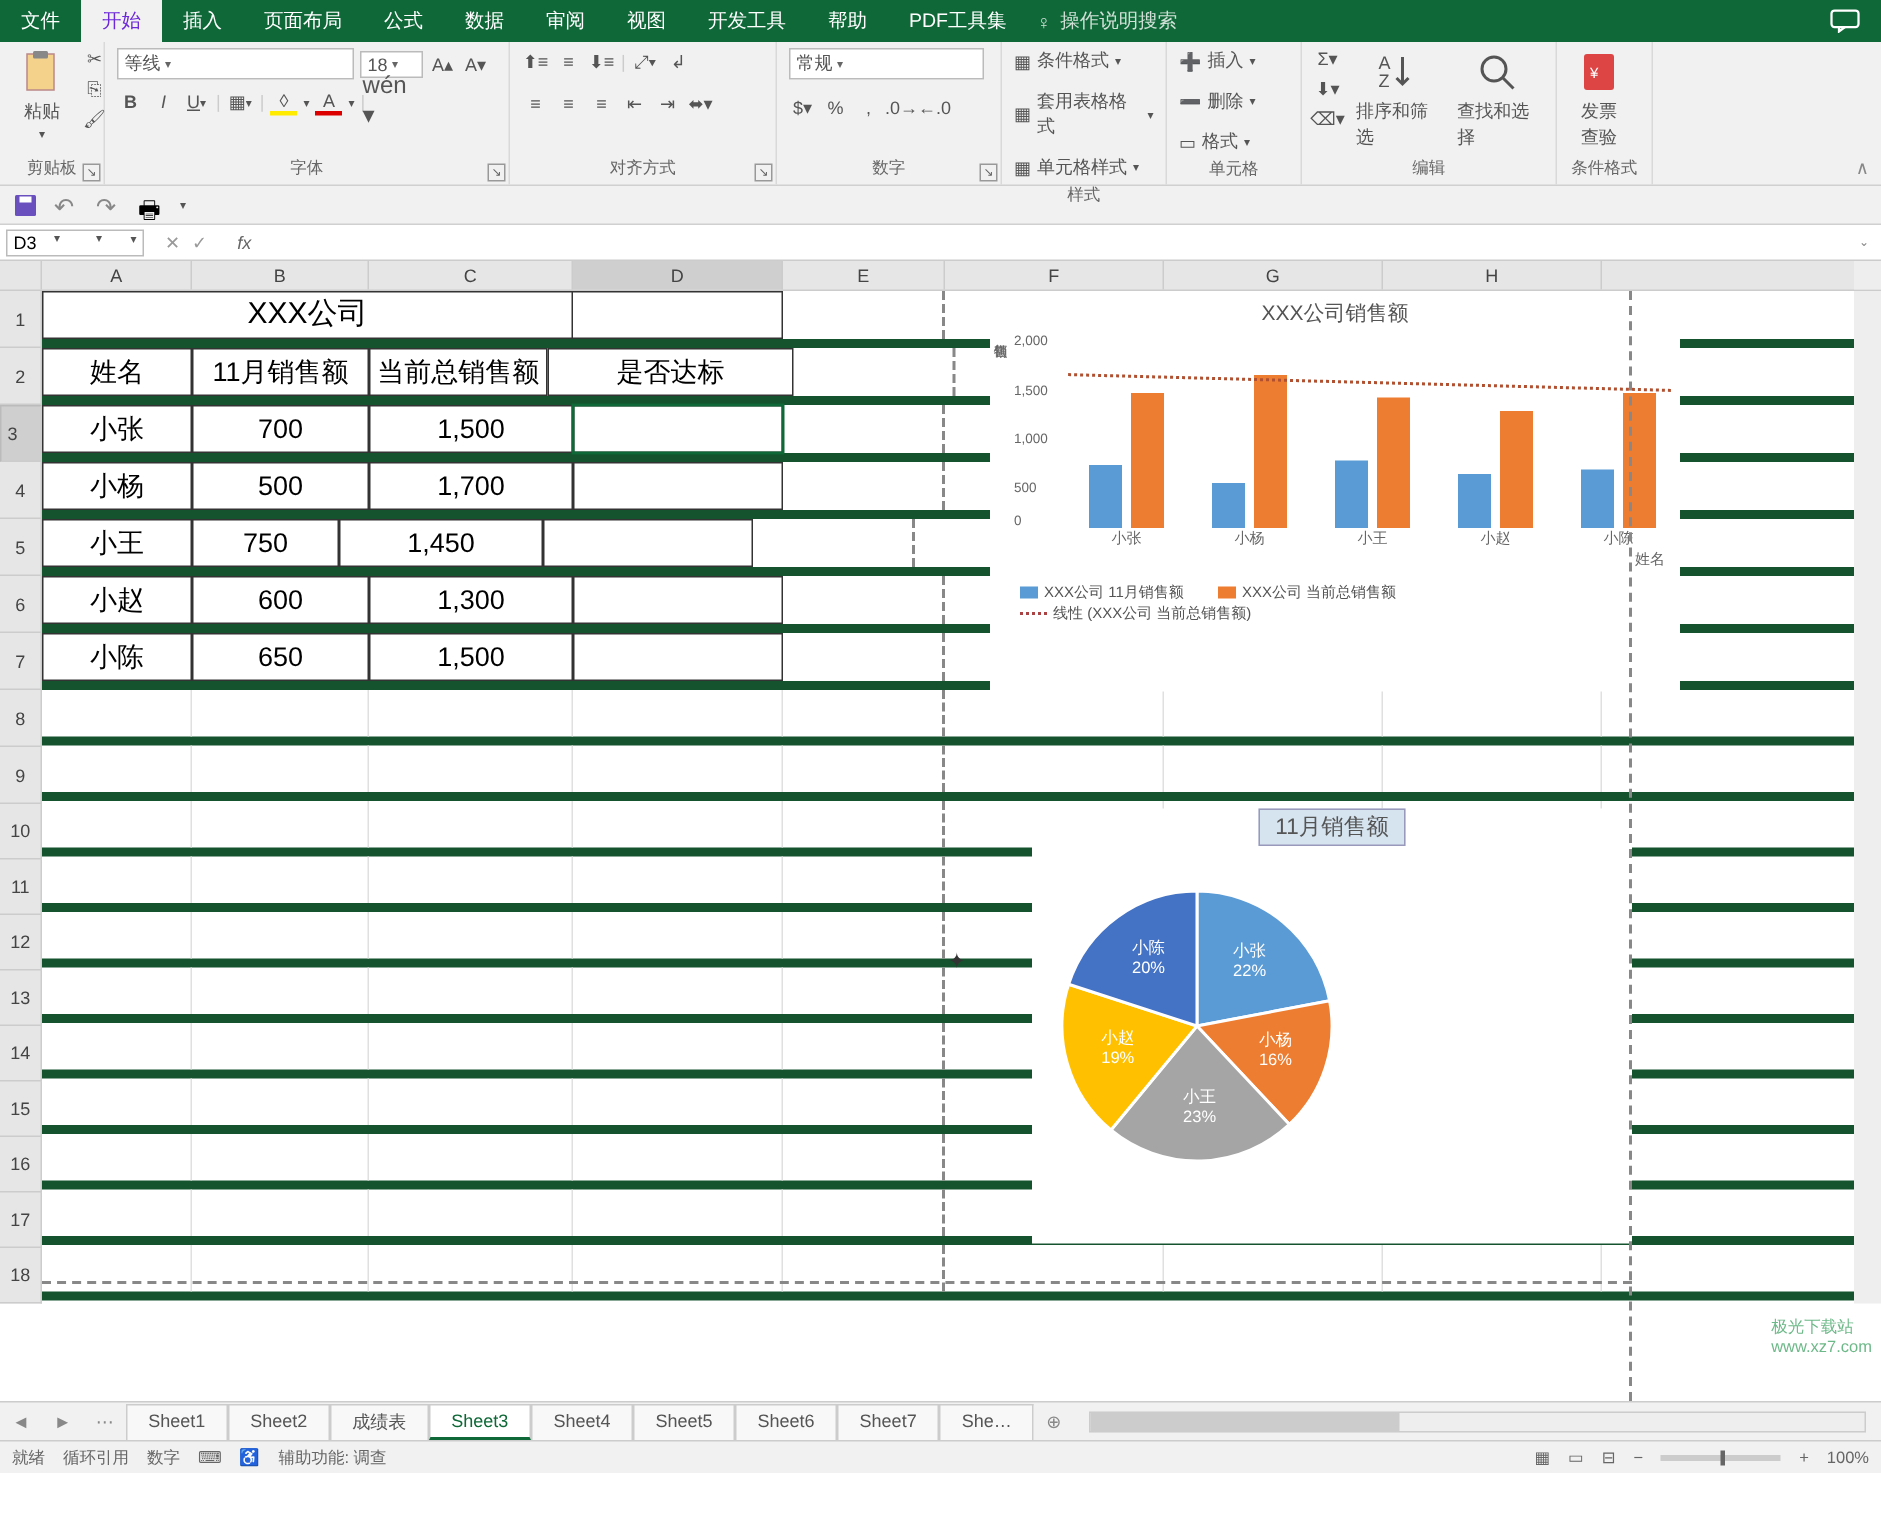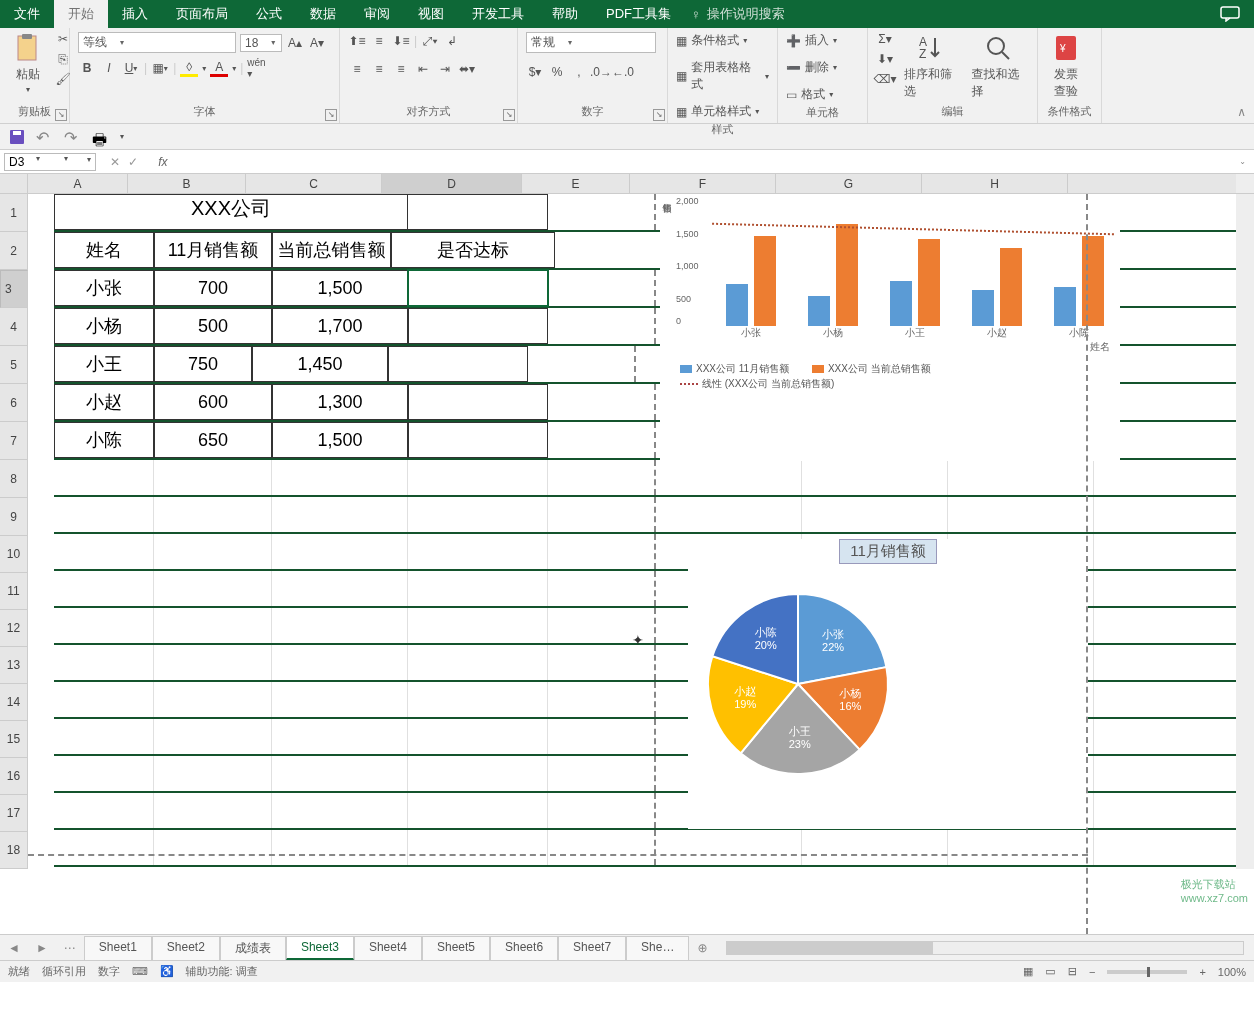--- a/index.html
+++ b/index.html
@@ -1,50 +1,50 @@
 <!DOCTYPE html>
 <html><head>
 <meta charset="utf-8">
 <style>
 *{margin:0;padding:0;box-sizing:border-box;font-family:"Microsoft YaHei",Arial,sans-serif;}
 body{background:#fff;user-select:none;}
 .tab-bar{background:#0e6837;display:flex;align-items:stretch;height:28px;color:#fff;font-size:13px;}
 .tab-bar .tab{padding:0 14px;display:flex;align-items:center;cursor:pointer;}
-.tab-bar .tab.active{background:#f1f1f1;color:#737373;}
+.tab-bar .tab.active{background:#f1f1f1;color:#6d28d9;}
 .tab-bar .tell-me{display:flex;align-items:center;color:#d0e0d6;}
 .tab-bar .spacer{flex:1;}
 .tab-bar .comment-icn{padding:0 14px;display:flex;align-items:center;}
 .ribbon{background:#f1f1f1;border-bottom:1px solid #d0d0d0;display:flex;height:96px;font-size:12px;color:#555;}
 .group{border-right:1px solid #d9d9d9;display:flex;flex-direction:column;padding:2px 8px;position:relative;}
 .group .lbl{text-align:center;font-size:11px;color:#666;margin-top:auto;padding-bottom:2px;}
 .group .body{flex:1;display:flex;align-items:flex-start;gap:6px;}
 .big-btn{display:flex;flex-direction:column;align-items:center;gap:2px;padding:2px 4px;font-size:12px;}
 .big-btn .ic{width:32px;height:32px;}
 .sm{width:18px;height:18px;display:inline-flex;align-items:center;justify-content:center;}
 .row{display:flex;gap:4px;align-items:center;margin:2px 0;}
-.sel{border:1px solid #bbb;background:#fff;padding:1px 4px;font-size:12px;display:flex;align-items:center;gap:13px;}
+.sel{border:1px solid #bbb;background:#fff;padding:1px 4px;font-size:12px;display:flex;align-items:center;gap:3px;}
 .sel .dd{font-size:8px;color:#666;}
 .dl{position:absolute;right:2px;bottom:2px;width:12px;height:12px;border:1px solid #999;font-size:8px;text-align:center;color:#666;}
 .qat{background:#f1f1f1;border-bottom:1px solid #d0d0d0;height:26px;display:flex;align-items:center;gap:10px;padding:0 8px;}
 .qat .ic{width:18px;height:18px;}
 .name-fx{display:flex;align-items:center;height:24px;border-bottom:1px solid #ccc;font-size:12px;}
 .namebox{width:92px;border:1px solid #bbb;padding:1px 4px;margin-left:4px;}
 .fx-btns{display:flex;gap:8px;padding:0 14px;color:#999;}
 .fx-lbl{font-style:italic;color:#666;padding:0 6px;}
 .fxinput{flex:1;}
 .grid-area{position:relative;height:760px;overflow:hidden;}
 .col-hdr{display:flex;background:#e6e6e6;border-bottom:1px solid #ccc;height:20px;font-size:12px;color:#444;}
 .corner{width:28px;border-right:1px solid #ccc;}
 .ch{border-right:1px solid #ccc;text-align:center;line-height:20px;}
 .grid-body{display:flex;}
 .row-hdrs{width:28px;background:#e6e6e6;}
 .rh{border-bottom:1px solid #ccc;border-right:1px solid #ccc;text-align:center;font-size:12px;color:#444;}
 .rh.sel{background:#cfcfcf;}
 .cells{position:relative;flex:1;}
-.cellrow{display:flex;border-bottom:2px solid #14532d;margin-left:26px;}
+.cellrow{display:flex;border-bottom:6px solid #14532d;}
 .c{border-right:1px solid #e0e0e0;}
 .data-cell{font-size:18px;text-align:center;display:flex;align-items:center;justify-content:center;border:1px solid #333;}
 .title-cell{font-size:20px;text-align:center;font-weight:400;border:1px solid #333;}
 .sel-cell{outline:2px solid #0e6837;outline-offset:-1px;position:relative;}
 .page-break{position:absolute;border-right:2px dashed #888;top:0;bottom:0;}
 .page-break-h{position:absolute;border-bottom:2px dashed #888;left:0;right:0;}
 .chart-box{position:absolute;background:#fff;}
 .chart-title{text-align:center;font-size:14px;color:#555;padding:4px;}
 .bar-area{position:relative;height:130px;display:flex;align-items:flex-end;padding-left:50px;text-align:right;}
 .bar-grp{flex:1;display:flex;justify-content:center;gap:6px;align-items:flex-end;}
@@ -147,21 +147,21 @@
             <span class="dd-arrow">▾</span>
           </span>
         <span style="color:#ccc;">|</span>
         <span class="sm">▦ <span class="dd-arrow">▾</span></span>
         <span style="color:#ccc;">|</span>
         <span class="sm" style="border-bottom:3px solid #ffeb00;">◊</span>
           <span class="dd-arrow">▾</span>
         <span class="sm" style="border-bottom:3px solid #d00;">A</span>
           <span class="dd-arrow">▾</span>
         <span style="color:#ccc;">|</span>
-        <span class="sm" style="font-size:10px;">wén<br>▾</span>
+        <span class="sm" style="font-size:16px;">wén<br>▾</span>
       </div>
     </div>
     <div class="lbl">字体</div>
     <div class="dl">↘</div>
   </div>
 
   <div class="group" style="width:178px;">
     <div class="body" style="flex-direction:column;">
       <div class="row">
         <span class="sm">⬆≡</span>
@@ -517,20 +517,21 @@
             <div class="c" style="width:136px;"></div>
             <div class="c" style="width:140px;"></div>
             <div class="c" style="width:108px;border-right:2px dashed #888;"></div>
             <div class="c" style="width:146px;"></div>
             <div class="c" style="width:146px;"></div>
             <div class="c" style="width:146px;"></div>
           </div>
         </div>
 
       <div class="chart-box" style="left:632px;top:2px;width:460px;height:265px;">
+        <div class="chart-title">XXX公司销售额</div>
         <div class="bar-area">
           <div class="ylab">销售额</div>
           <div class="yticks">
               <div style="position:absolute;top:0;">2,000</div>
               <div style="position:absolute;top:25%;">1,500</div>
               <div style="position:absolute;top:50%;">1,000</div>
               <div style="position:absolute;top:75%;">500</div>
               <div style="position:absolute;bottom:0;">0</div>
             </div>
           <div class="trend" style="top:32px;transform:rotate(1.5deg);"></div>

